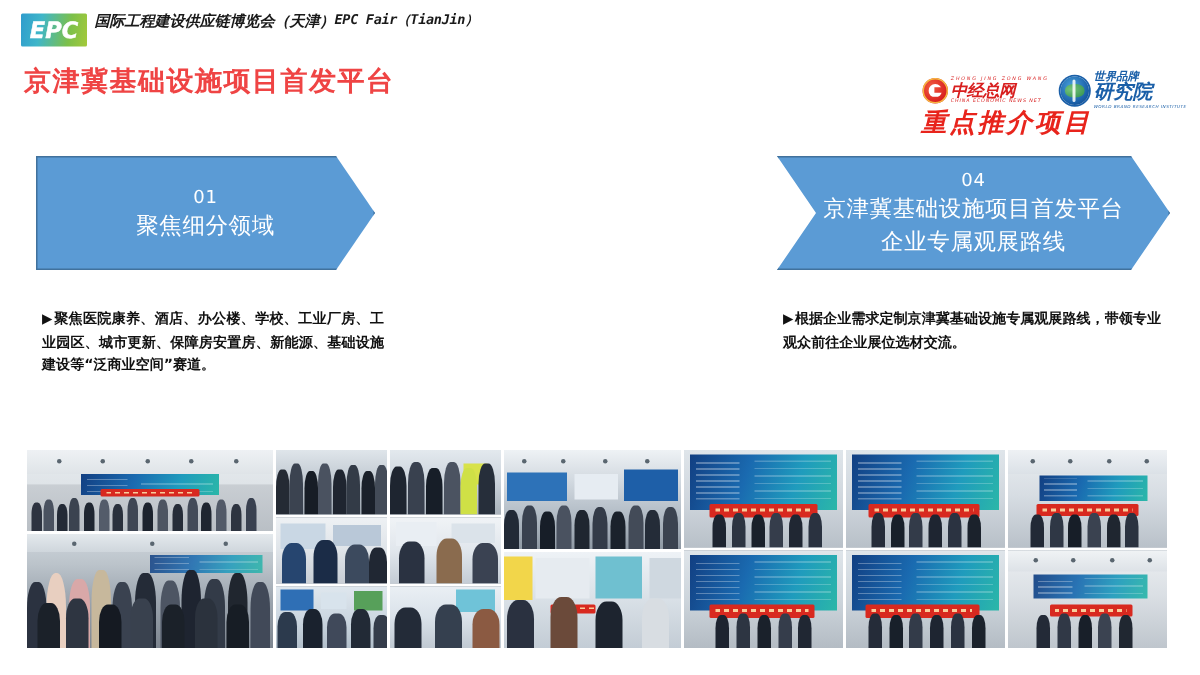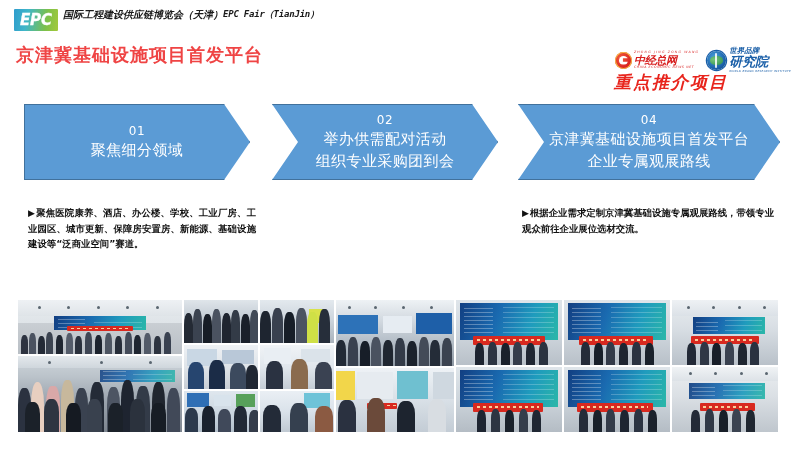--- a/index.html
+++ b/index.html
@@ -337,25 +337,20 @@
 
   <div class="main-title">京津冀基础设施项目首发平台</div>
 
   <div class="chev-row">
 
     <div class="chev" id="chev-1">
       <div class="chev-num">01</div>
       <div class="chev-line">聚焦细分领域</div>
     </div>
 
-    <div class="chev with-notch" id="chev-2">
-      <div class="chev-num">02</div>
-      <div class="chev-line">举办供需配对活动</div>
-      <div class="chev-line">组织专业采购团到会</div>
-    </div>
 
     <div class="chev with-notch" id="chev-3">
       <div class="chev-num">04</div>
       <div class="chev-line">京津冀基础设施项目首发平台</div>
       <div class="chev-line">企业专属观展路线</div>
     </div>
 
   </div>
 
   <div class="bullets">

